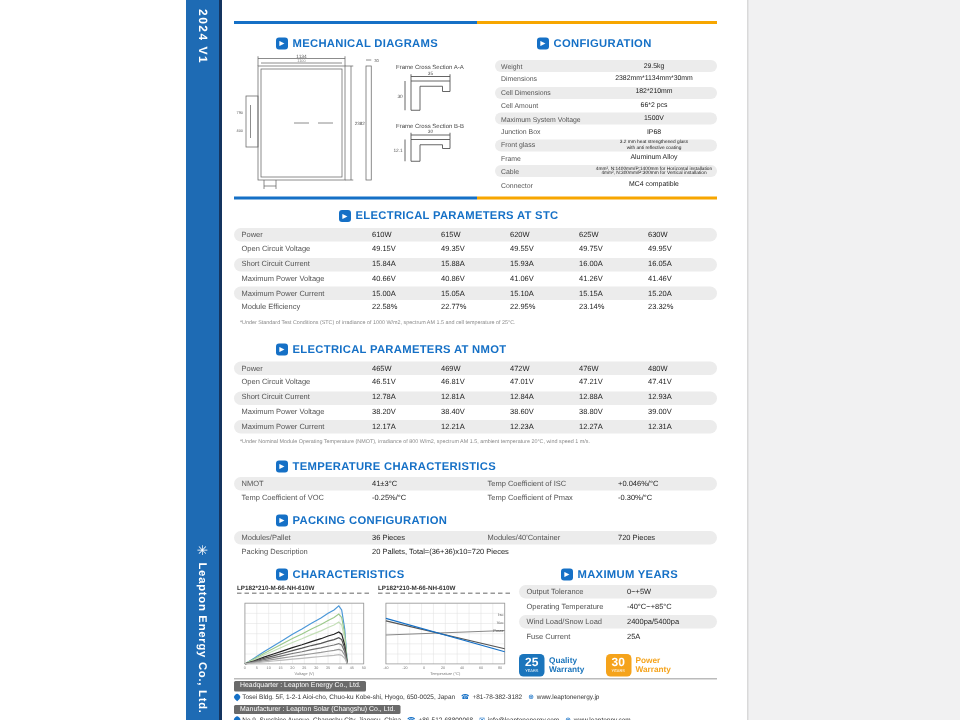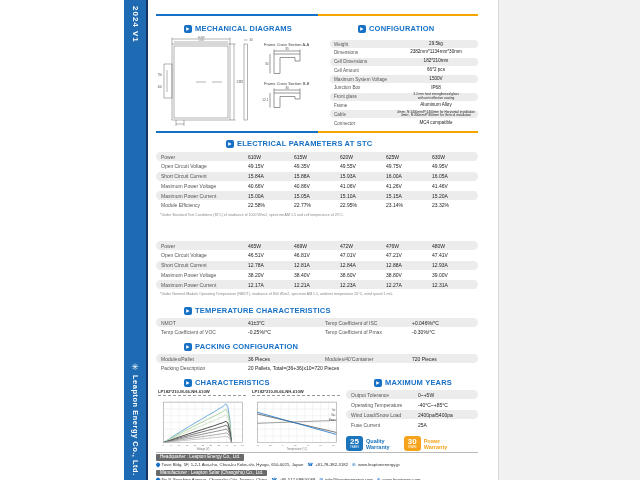--- a/index.html
+++ b/index.html
@@ -258,20 +258,24 @@
         <span class="p-label">Module Efficiency</span>
         <span class="p-val">22.58%</span>
         <span class="p-val">22.77%</span>
         <span class="p-val">22.95%</span>
         <span class="p-val">23.14%</span>
         <span class="p-val">23.32%</span>
       </div>
     </div>
   <div class="footnote" style="left:4px; top:213px;">*Under Standard Test Conditions (STC) of irradiance of 1000 W/m2, spectrum AM 1.5 and cell temperature of 25°C.</div>
 
+  <div class="sec-h" style="left:0; top:228px;">
+    <span class="sec-icon"></span>
+    <span>ELECTRICAL PARAMETERS AT NMOT</span>
+  </div>
   <div class="param-table" id="nmot-rows" style="left:0; top:241px;">
       <div class="param-row alt">
         <span class="p-label">Power</span>
         <span class="p-val">465W</span>
         <span class="p-val">469W</span>
         <span class="p-val">472W</span>
         <span class="p-val">476W</span>
         <span class="p-val">480W</span>
       </div>
       <div class="param-row">

